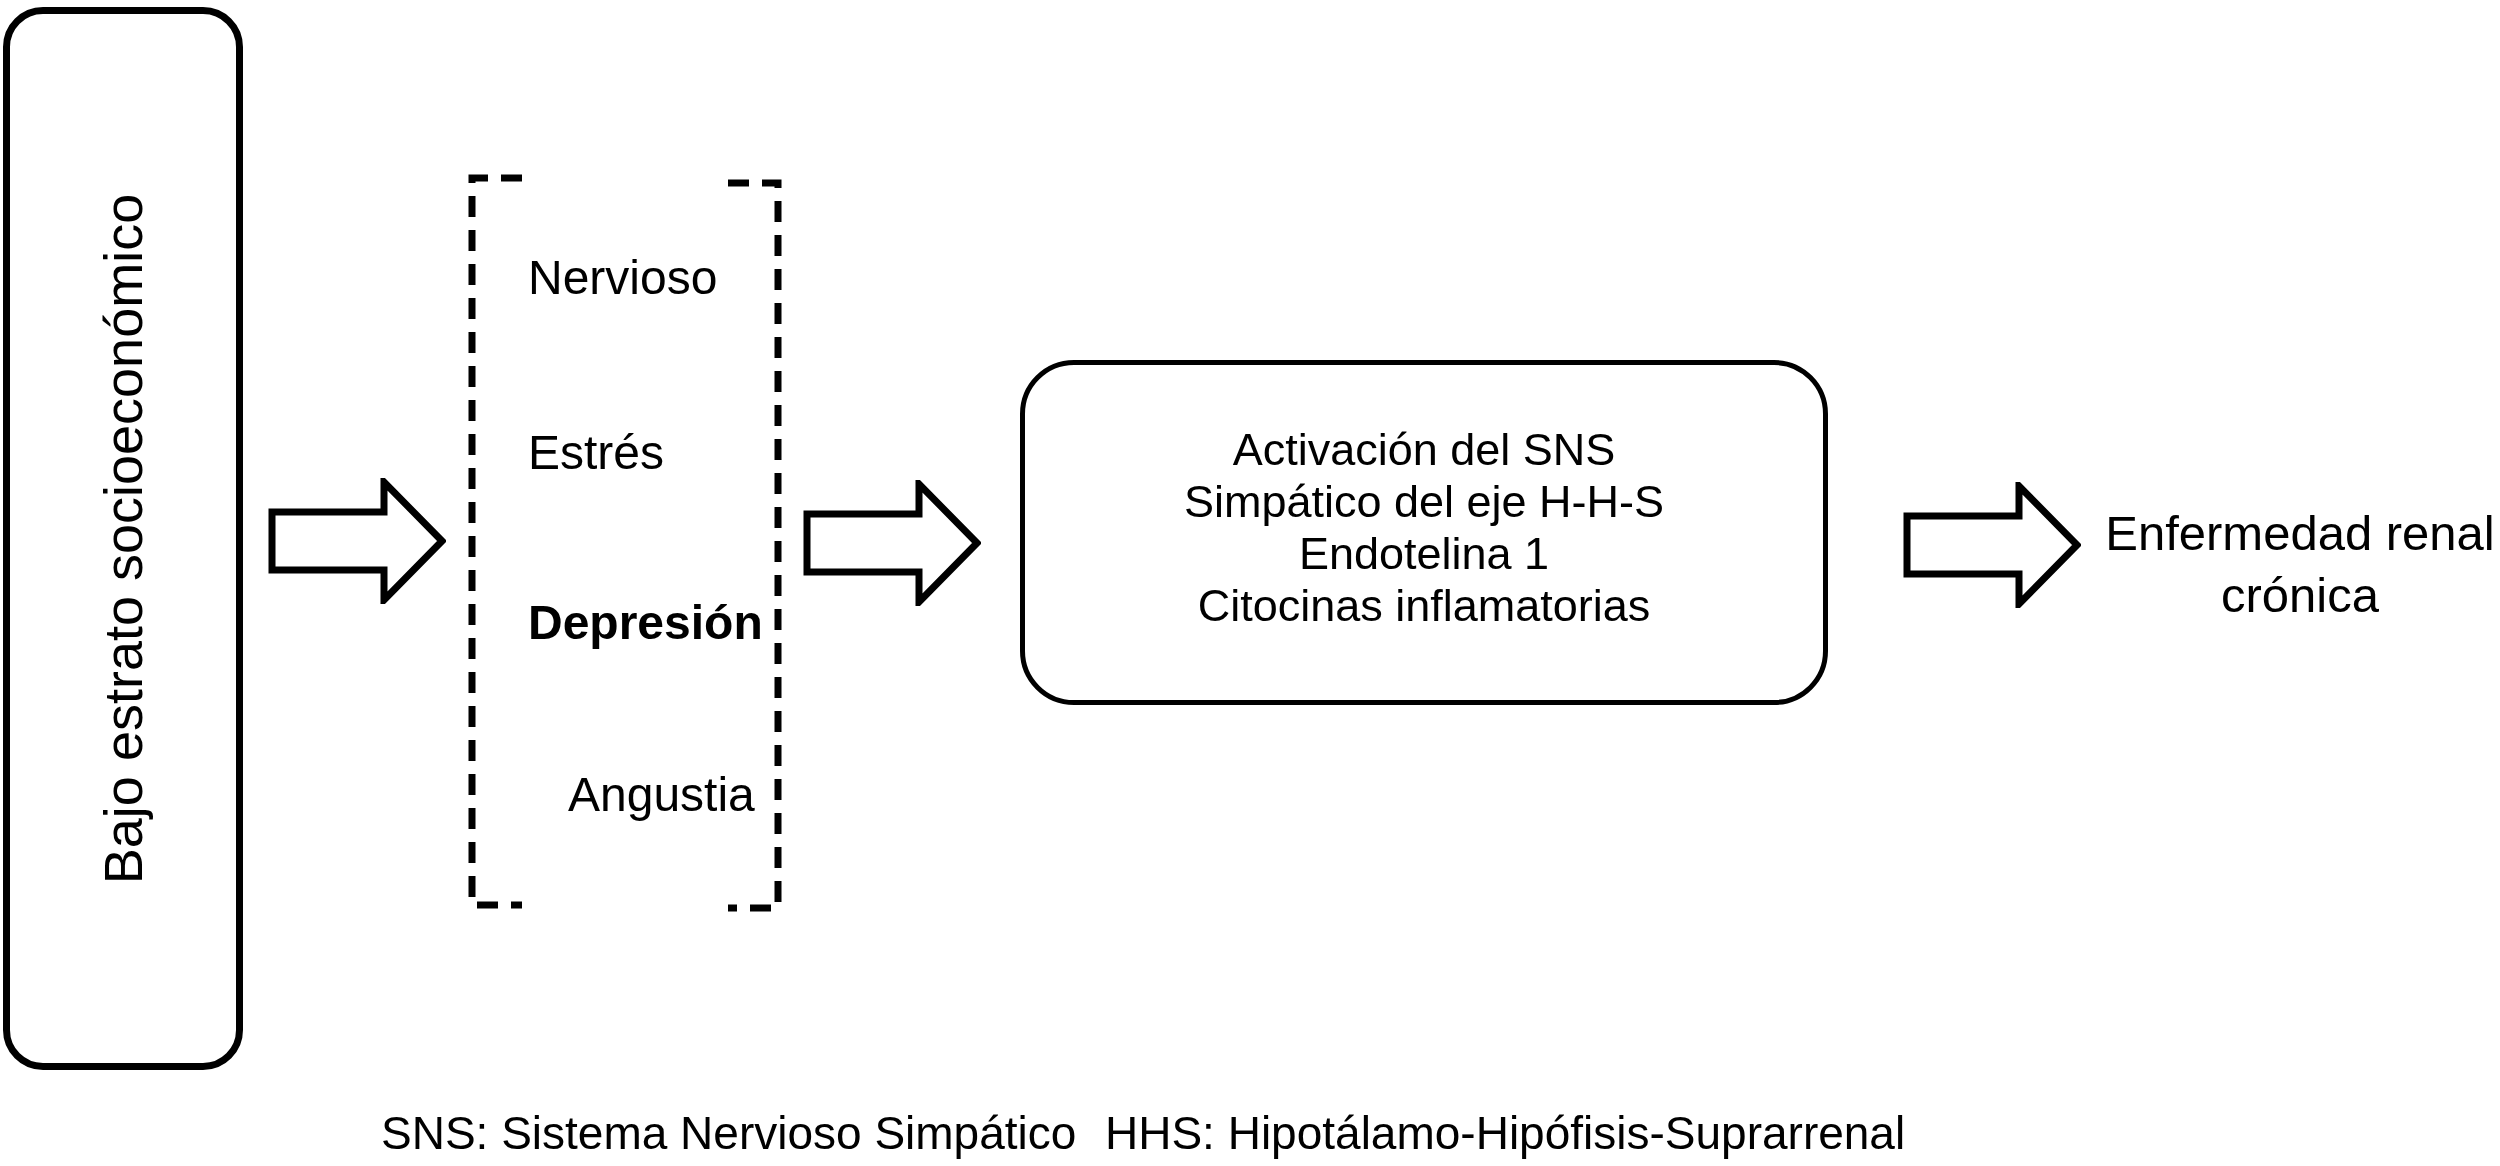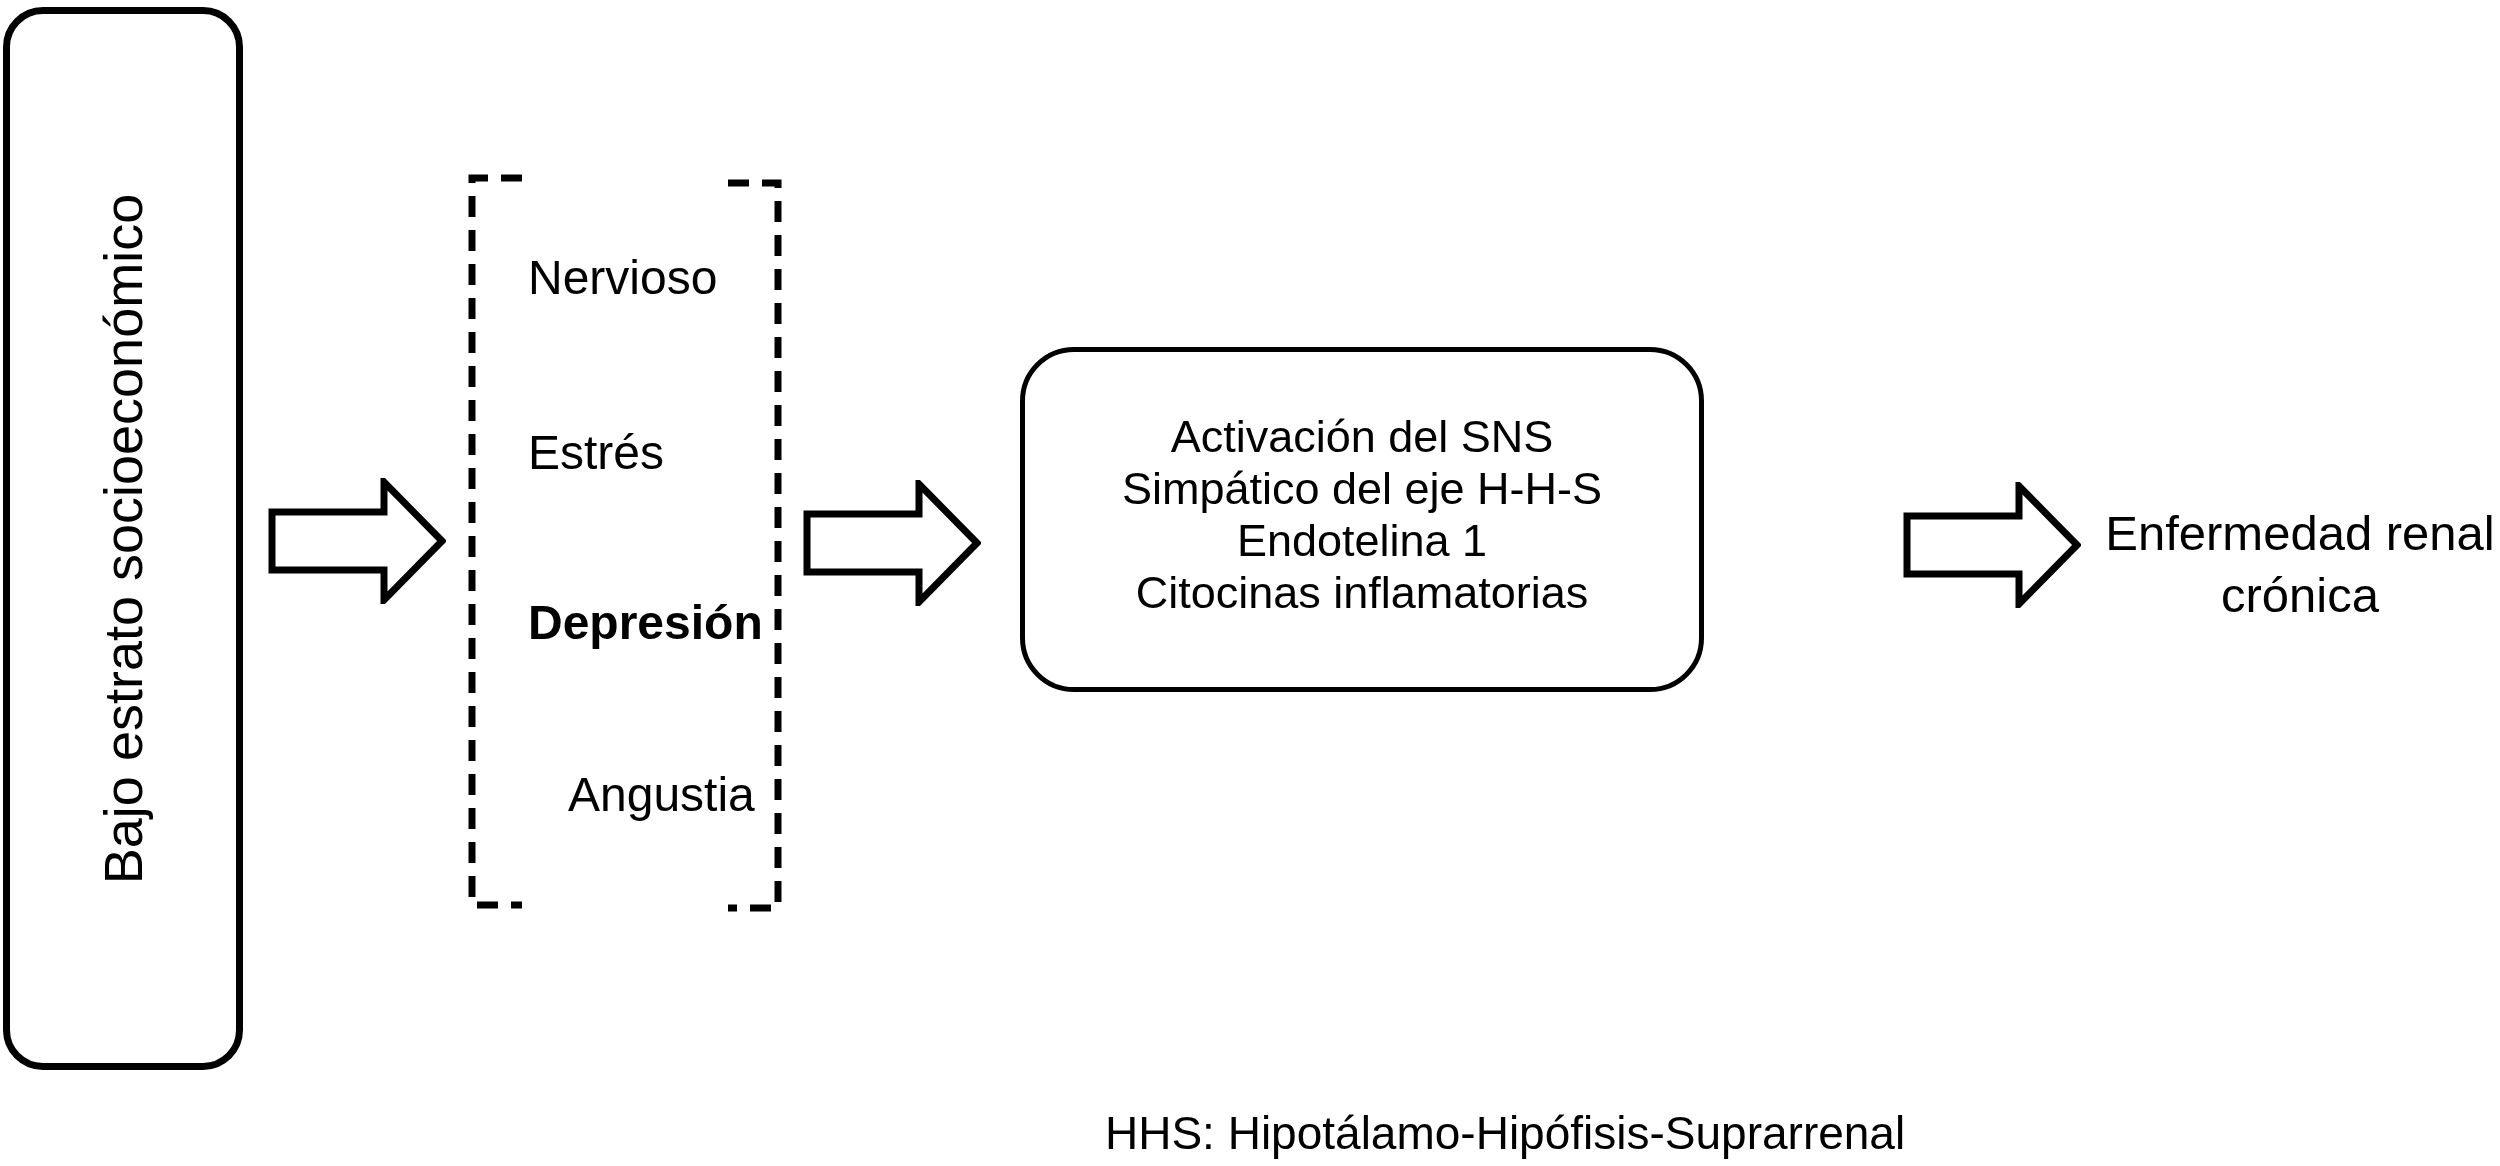--- a/index.html
+++ b/index.html
@@ -51,22 +51,22 @@
     line-height: 48px;
     white-space: nowrap;
   }
   .stressor-1 { top: 254px; }
   .stressor-2 { top: 429px; }
   .stressor-3 { top: 599px; font-weight: bold; }
   .stressor-4 { top: 771px; margin-left: 40px; }
 
   
   .mech-box {
-    left: 1020px; top: 347px;
-    width: 684px; height: 345px;
+    left: 1020px; top: 360px;
+    width: 808px; height: 345px;
     border: 5px solid #000;
     border-radius: 54px;
     box-sizing: border-box;
     display: flex;
     flex-direction: column;
     align-items: center;
     justify-content: center;
     padding-bottom: 10px;
   }
   .mech-line {
@@ -125,15 +125,16 @@
 
   <svg class="abs arrow arrow-3" width="178" height="126" viewBox="0 0 178 126">
     <polygon points="4,34 116,34 116,4 174,63 116,122 116,92 4,92" fill="#ffffff" stroke="#000000" stroke-width="7" stroke-linejoin="miter"></polygon>
   </svg>
 
   <div class="abs outcome">
     <div>Enfermedad renal</div>
     <div>crónica</div>
   </div>
 
+  <div class="abs legend-sns">SNS: Sistema Nervioso Simpático</div>
   <div class="abs legend-hhs">HHS: Hipotálamo-Hipófisis-Suprarrenal</div>
 
 </div>
 
 </body></html>

